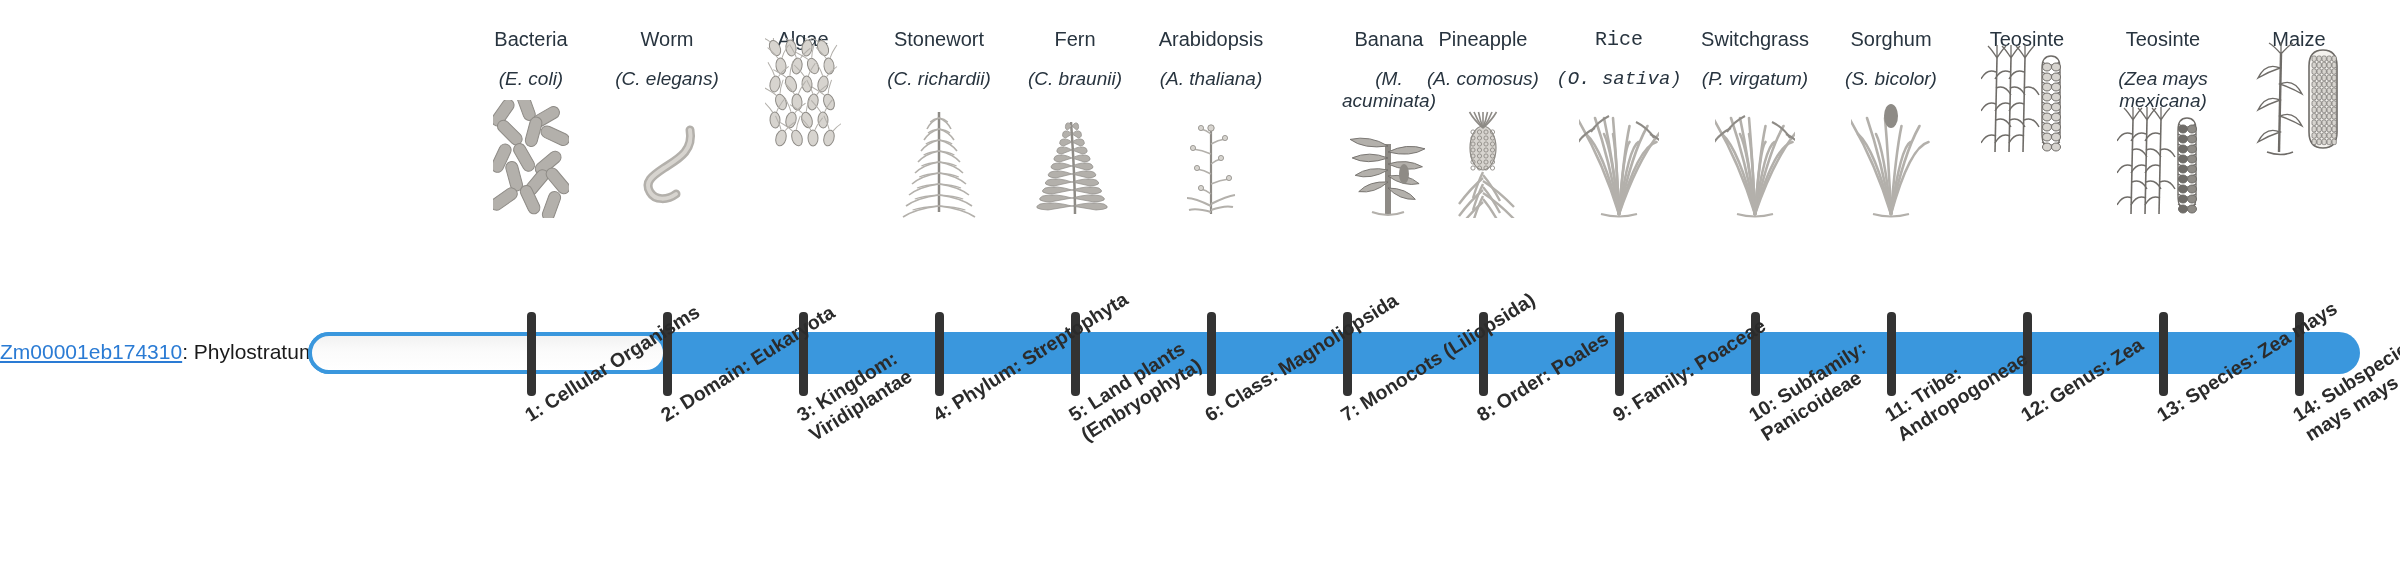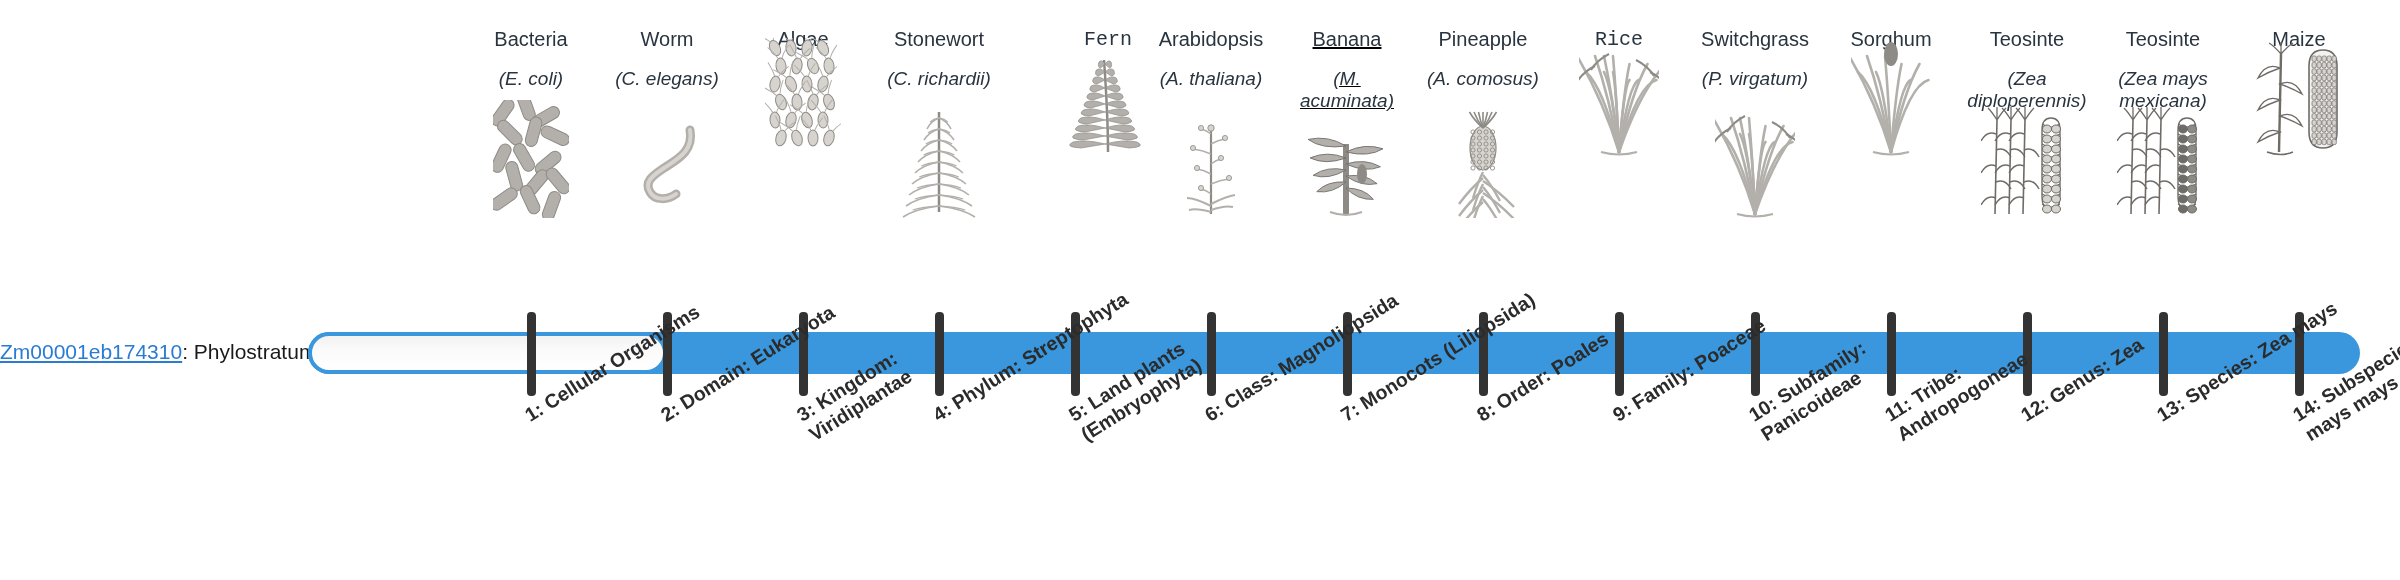--- a/index.html
+++ b/index.html
@@ -354,22 +354,23 @@
             <path d="M38 95 q -15.399999999999999 1 -24.200000000000003 4" stroke="#b3b0ab" stroke-width="1.3" fill="none"></path>
             <path d="M38 95 q 22 3 33 11" stroke="#b3b0ab" stroke-width="1.6" fill="none"></path>
             <path d="M38 95 q 15.399999999999999 1 24.200000000000003 4" stroke="#b3b0ab" stroke-width="1.3" fill="none"></path>
             <path d="M38 106 q -24 3 -36 11" stroke="#b3b0ab" stroke-width="1.6" fill="none"></path>
             <path d="M38 106 q -16.799999999999997 1 -26.400000000000002 4" stroke="#b3b0ab" stroke-width="1.3" fill="none"></path>
             <path d="M38 106 q 24 3 36 11" stroke="#b3b0ab" stroke-width="1.6" fill="none"></path>
             <path d="M38 106 q 16.799999999999997 1 26.400000000000002 4" stroke="#b3b0ab" stroke-width="1.3" fill="none"></path>
           </svg>
         </div>
       </div>
-      <div class="species-col" style="left: 648px; font-family: Liberation Mono, monospace;">
+      <div class="species-col" style="left: 615px;">
         <div class="common-name">Fern</div>
+        <div class="sci-name">(C. braunii)</div>
         <div class="organism-art">
           <svg width="80" height="118" viewBox="0 0 80 118">
             <path d="M40 114 C40 80 38 50 36 22" stroke="#8e8b86" stroke-width="2.5" fill="none"></path>
             <path d="M37 26 q -3.5999999999999996 -5 -6 -2 q -1.7999999999999998 5 1.5 6 Z" fill="#b3b0ab" stroke="#8e8b86" stroke-width="0.7"></path>
             <path d="M37 26 q 3.5999999999999996 -5 6 -2 q 1.7999999999999998 5 -1.5 6 Z" fill="#b3b0ab" stroke="#8e8b86" stroke-width="0.7"></path>
             <path d="M37 34 q -5.159999999999999 -5 -8.6 -2 q -2.5799999999999996 5 2.15 6 Z" fill="#b3b0ab" stroke="#8e8b86" stroke-width="0.7"></path>
             <path d="M37 34 q 5.159999999999999 -5 8.6 -2 q 2.5799999999999996 5 -2.15 6 Z" fill="#b3b0ab" stroke="#8e8b86" stroke-width="0.7"></path>
             <path d="M37 42 q -6.72 -5 -11.2 -2 q -3.36 5 2.8 6 Z" fill="#b3b0ab" stroke="#8e8b86" stroke-width="0.7"></path>
             <path d="M37 42 q 6.72 -5 11.2 -2 q 3.36 5 -2.8 6 Z" fill="#b3b0ab" stroke="#8e8b86" stroke-width="0.7"></path>
             <path d="M37 50 q -8.28 -5 -13.8 -2 q -4.14 5 3.45 6 Z" fill="#b3b0ab" stroke="#8e8b86" stroke-width="0.7"></path>
@@ -409,21 +410,21 @@
             <path d="M40 74 q -7 -4 -14 -5" stroke="#b3b0ab" stroke-width="1.6" fill="none"></path>
             <circle cx="26" cy="68" r="2.6" fill="#d7d4cf" stroke="#8e8b86" stroke-width="0.8"></circle>
             <path d="M40 84 q 9 -4 18 -5" stroke="#b3b0ab" stroke-width="1.6" fill="none"></path>
             <circle cx="58" cy="78" r="2.6" fill="#d7d4cf" stroke="#8e8b86" stroke-width="0.8"></circle>
             <path d="M40 94 q -5 -4 -10 -5" stroke="#b3b0ab" stroke-width="1.6" fill="none"></path>
             <circle cx="30" cy="88" r="2.6" fill="#d7d4cf" stroke="#8e8b86" stroke-width="0.8"></circle>
             <circle cx="40" cy="28" r="3.2" fill="#d7d4cf" stroke="#8e8b86" stroke-width="0.9"></circle>
           </svg>
         </div>
       </div>
-      <div class="species-col" style="left: 887px; text-decoration: underline;">
+      <div class="species-col" style="left: 929px;">
         <div class="common-name">Banana</div>
         <div class="sci-name">(M. acuminata)</div>
         <div class="organism-art">
           <svg width="86" height="118" viewBox="0 0 86 118">
             <path d="M42 114 L42 44" stroke="#8e8b86" stroke-width="6" fill="none"></path>
             <g transform="translate(42,46) rotate(-18)">
           <path d="M0 0 q -13.600000000000001 -16 -34 -18 q 10.2 14 34 18 Z" fill="#b3b0ab" stroke="#6f6c68" stroke-width="0.8"></path>
         </g>
             <g transform="translate(42,52) rotate(24)">
           <path d="M0 0 q 13 -16 32.5 -18 q -9.75 14 -32.5 18 Z" fill="#b3b0ab" stroke="#6f6c68" stroke-width="0.8"></path>
@@ -501,20 +502,21 @@
             <path d="M40 90 q -12 10 -24 26" stroke="#b3b0ab" stroke-width="2.4" fill="none"></path>
             <path d="M40 93 q 15.5 10 31 26" stroke="#b3b0ab" stroke-width="2.4" fill="none"></path>
             <path d="M40 96 q -5 10 -10 26" stroke="#b3b0ab" stroke-width="2.4" fill="none"></path>
             <path d="M40 99 q 8.5 10 17 26" stroke="#b3b0ab" stroke-width="2.4" fill="none"></path>
             <path d="M40 102 q -12 10 -24 26" stroke="#b3b0ab" stroke-width="2.4" fill="none"></path>
           </svg>
         </div>
       </div>
       <div class="species-col" style="left: 1159px; font-family: Liberation Mono, monospace;">
         <div class="common-name">Rice</div>
+        <div class="sci-name">(O. sativa)</div>
         <div class="organism-art">
           <svg width="80" height="118" viewBox="0 0 80 118">
             <path d="M40 114 C38.4 78 36.4 46 34 18" stroke="#b3b0ab" stroke-width="2.6" fill="none" stroke-linecap="round"></path>
             <path d="M40 114 C42.8 78 46.3 46 50.5 26" stroke="#b3b0ab" stroke-width="2.6" fill="none" stroke-linecap="round"></path>
             <path d="M40 114 C36 78 31 46 25 34" stroke="#b3b0ab" stroke-width="2.6" fill="none" stroke-linecap="round"></path>
             <path d="M40 114 C45.2 78 51.7 46 59.5 42" stroke="#b3b0ab" stroke-width="2.6" fill="none" stroke-linecap="round"></path>
             <path d="M40 114 C33.6 78 25.6 46 16 18" stroke="#b3b0ab" stroke-width="2.6" fill="none" stroke-linecap="round"></path>
             <path d="M40 114 C47.6 78 57.1 46 68.5 26" stroke="#b3b0ab" stroke-width="2.6" fill="none" stroke-linecap="round"></path>
             <path d="M40 114 C31.2 78 20.2 46 7 34" stroke="#b3b0ab" stroke-width="2.6" fill="none" stroke-linecap="round"></path>
             <path d="M40 114 C50 78 62.5 46 77.5 42" stroke="#b3b0ab" stroke-width="2.6" fill="none" stroke-linecap="round"></path>
@@ -552,39 +554,39 @@
             <path d="M30 16 q -12 6 -18 16" stroke="#8e8b86" stroke-width="2" fill="none"></path>
             <path d="M57 22 q 12 6 18 16" stroke="#8e8b86" stroke-width="2" fill="none"></path>
             <path d="M16 28 q -12 6 -18 16" stroke="#8e8b86" stroke-width="2" fill="none"></path>
             <path d="M71 34 q 12 6 18 16" stroke="#8e8b86" stroke-width="2" fill="none"></path>
             <path d="M22 114 q18 5 36 0" stroke="#b3b0ab" stroke-width="2" fill="none"></path>
           </svg>
         </div>
       </div>
       <div class="species-col" style="left: 1431px;">
         <div class="common-name">Sorghum</div>
+        <div class="sci-name">(S. bicolor)</div>
         <div class="organism-art">
           <svg width="80" height="118" viewBox="0 0 80 118">
             <path d="M40 114 C38.4 78 36.4 46 34 18" stroke="#b3b0ab" stroke-width="2.6" fill="none" stroke-linecap="round"></path>
             <path d="M40 114 C42.8 78 46.3 46 50.5 26" stroke="#b3b0ab" stroke-width="2.6" fill="none" stroke-linecap="round"></path>
             <path d="M40 114 C36 78 31 46 25 34" stroke="#b3b0ab" stroke-width="2.6" fill="none" stroke-linecap="round"></path>
             <path d="M40 114 C45.2 78 51.7 46 59.5 42" stroke="#b3b0ab" stroke-width="2.6" fill="none" stroke-linecap="round"></path>
             <path d="M40 114 C33.6 78 25.6 46 16 18" stroke="#b3b0ab" stroke-width="2.6" fill="none" stroke-linecap="round"></path>
             <path d="M40 114 C47.6 78 57.1 46 68.5 26" stroke="#b3b0ab" stroke-width="2.6" fill="none" stroke-linecap="round"></path>
             <path d="M40 114 C31.2 78 20.2 46 7 34" stroke="#b3b0ab" stroke-width="2.6" fill="none" stroke-linecap="round"></path>
             <path d="M40 114 C50 78 62.5 46 77.5 42" stroke="#b3b0ab" stroke-width="2.6" fill="none" stroke-linecap="round"></path>
             <path d="M40 114 C28.799999999999997 78 14.8 46 -2 18" stroke="#b3b0ab" stroke-width="2.6" fill="none" stroke-linecap="round"></path>
             <ellipse cx="40" cy="16" rx="7" ry="12" fill="#8e8b86"></ellipse>
             <path d="M22 114 q18 5 36 0" stroke="#b3b0ab" stroke-width="2" fill="none"></path>
           </svg>
         </div>
       </div>
       <div class="species-col" style="left: 1567px;">
         <div class="common-name">Teosinte</div>
-        <div class="sci-name">(Zea diploperennis)</div>
         <div class="organism-art">
           <svg width="92" height="118" viewBox="0 0 92 118">
             <g>
               <path d="M14 114 L16 20" stroke="#6f6c68" stroke-width="1.6" fill="none"></path>
               <path d="M15 34 q -9 -4 -15 7" stroke="#6f6c68" stroke-width="1.4" fill="none"></path>
               <path d="M15 50 q 9 -4 15 7" stroke="#6f6c68" stroke-width="1.4" fill="none"></path>
               <path d="M15 66 q -9 -4 -15 7" stroke="#6f6c68" stroke-width="1.4" fill="none"></path>
               <path d="M15 82 q 9 -4 15 7" stroke="#6f6c68" stroke-width="1.4" fill="none"></path>
               <path d="M15 98 q -9 -4 -15 7" stroke="#6f6c68" stroke-width="1.4" fill="none"></path>
               <path d="M16 20 q -5 -8 -9 -12 M16 20 q 5 -8 9 -12 M16 20 l 0 -13" stroke="#6f6c68" stroke-width="1.3" fill="none"></path>

